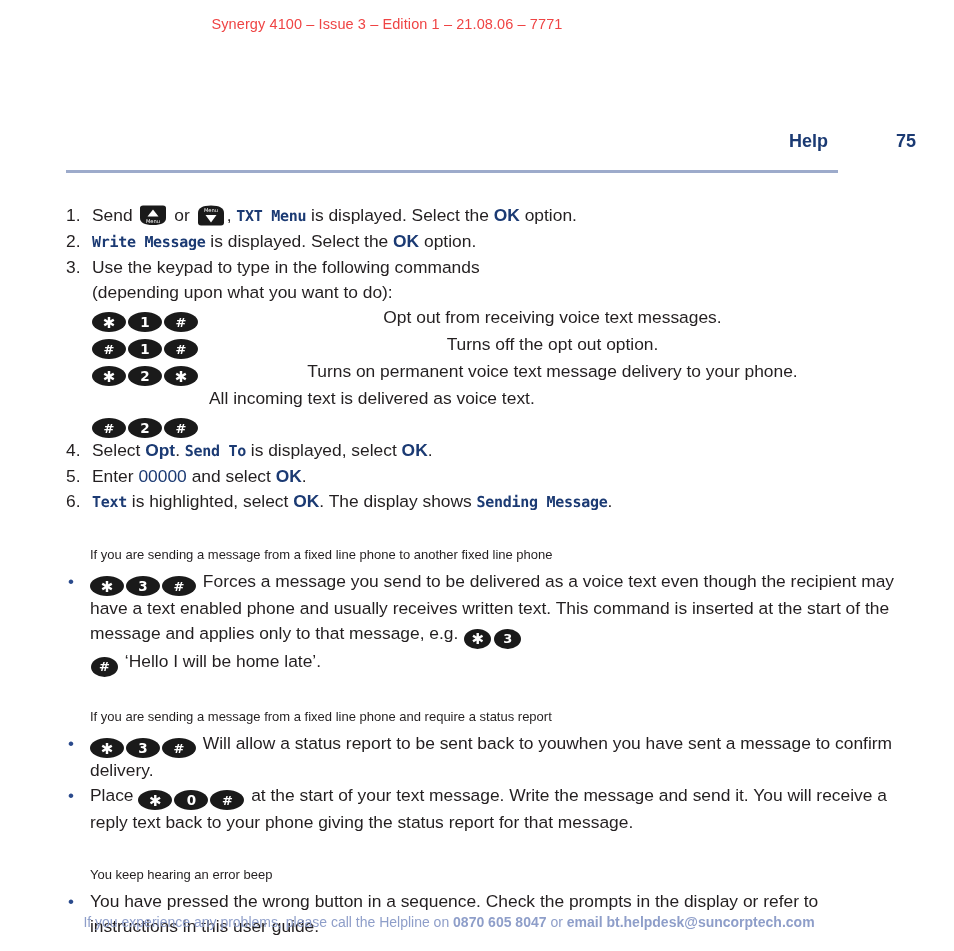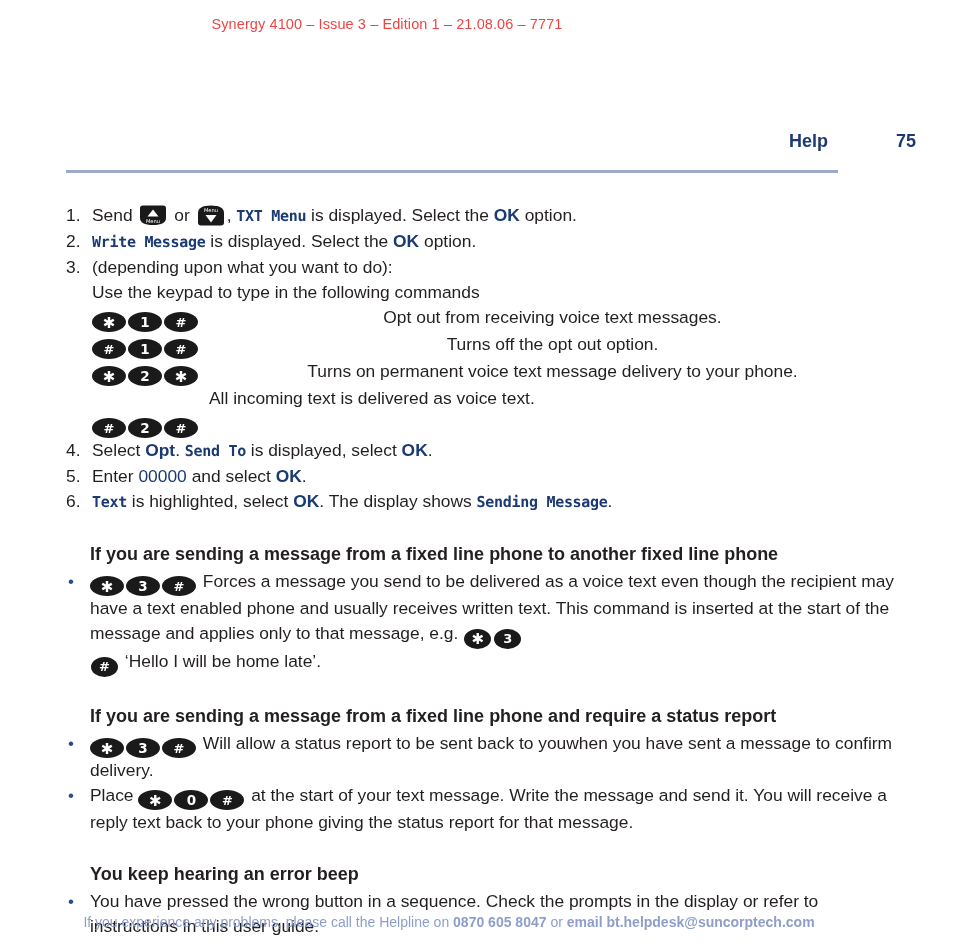--- a/index.html
+++ b/index.html
@@ -134,22 +134,22 @@
     flex: 0 0 117px;
     white-space: nowrap;
   }
   .cmd-desc { flex: 1 1 auto; text-align: center; }
   .cmd-cont {
     padding-left: 143px;
   }
 
   
   .sect-head {
-    font-weight: bold;
-    font-size: 18px;
+    font-weight: normal;
+    font-size: 13px;
     color: #231f20;
     padding-left: 24px;
     margin-top: 27px;
     margin-bottom: 2px;
   }
   .bul-row {
     display: flex;
     align-items: flex-start;
   }
   .bul {
@@ -220,22 +220,22 @@
       <span class="lcd">Write Message</span>
       <span>is displayed. Select the</span>
       <span class="b-blue">OK</span>
       <span>option.</span>
     </div>
   </div>
 
   <div class="ol-row">
     <div class="ol-num">3.</div>
     <div class="ol-body">
+      <div>Use the keypad to type in the following commands</div>
       <div>(depending upon what you want to do):</div>
-      <div>Use the keypad to type in the following commands</div>
     </div>
   </div>
 
   <div class="cmd-row">
     <div class="cmd-keys">
       <span class="key"><span class="star">✱</span></span><span class="key">1</span><span class="key"><span class="hash">#</span></span>
     </div>
     <div class="cmd-desc">Opt out from receiving voice text messages.</div>
   </div>
 

